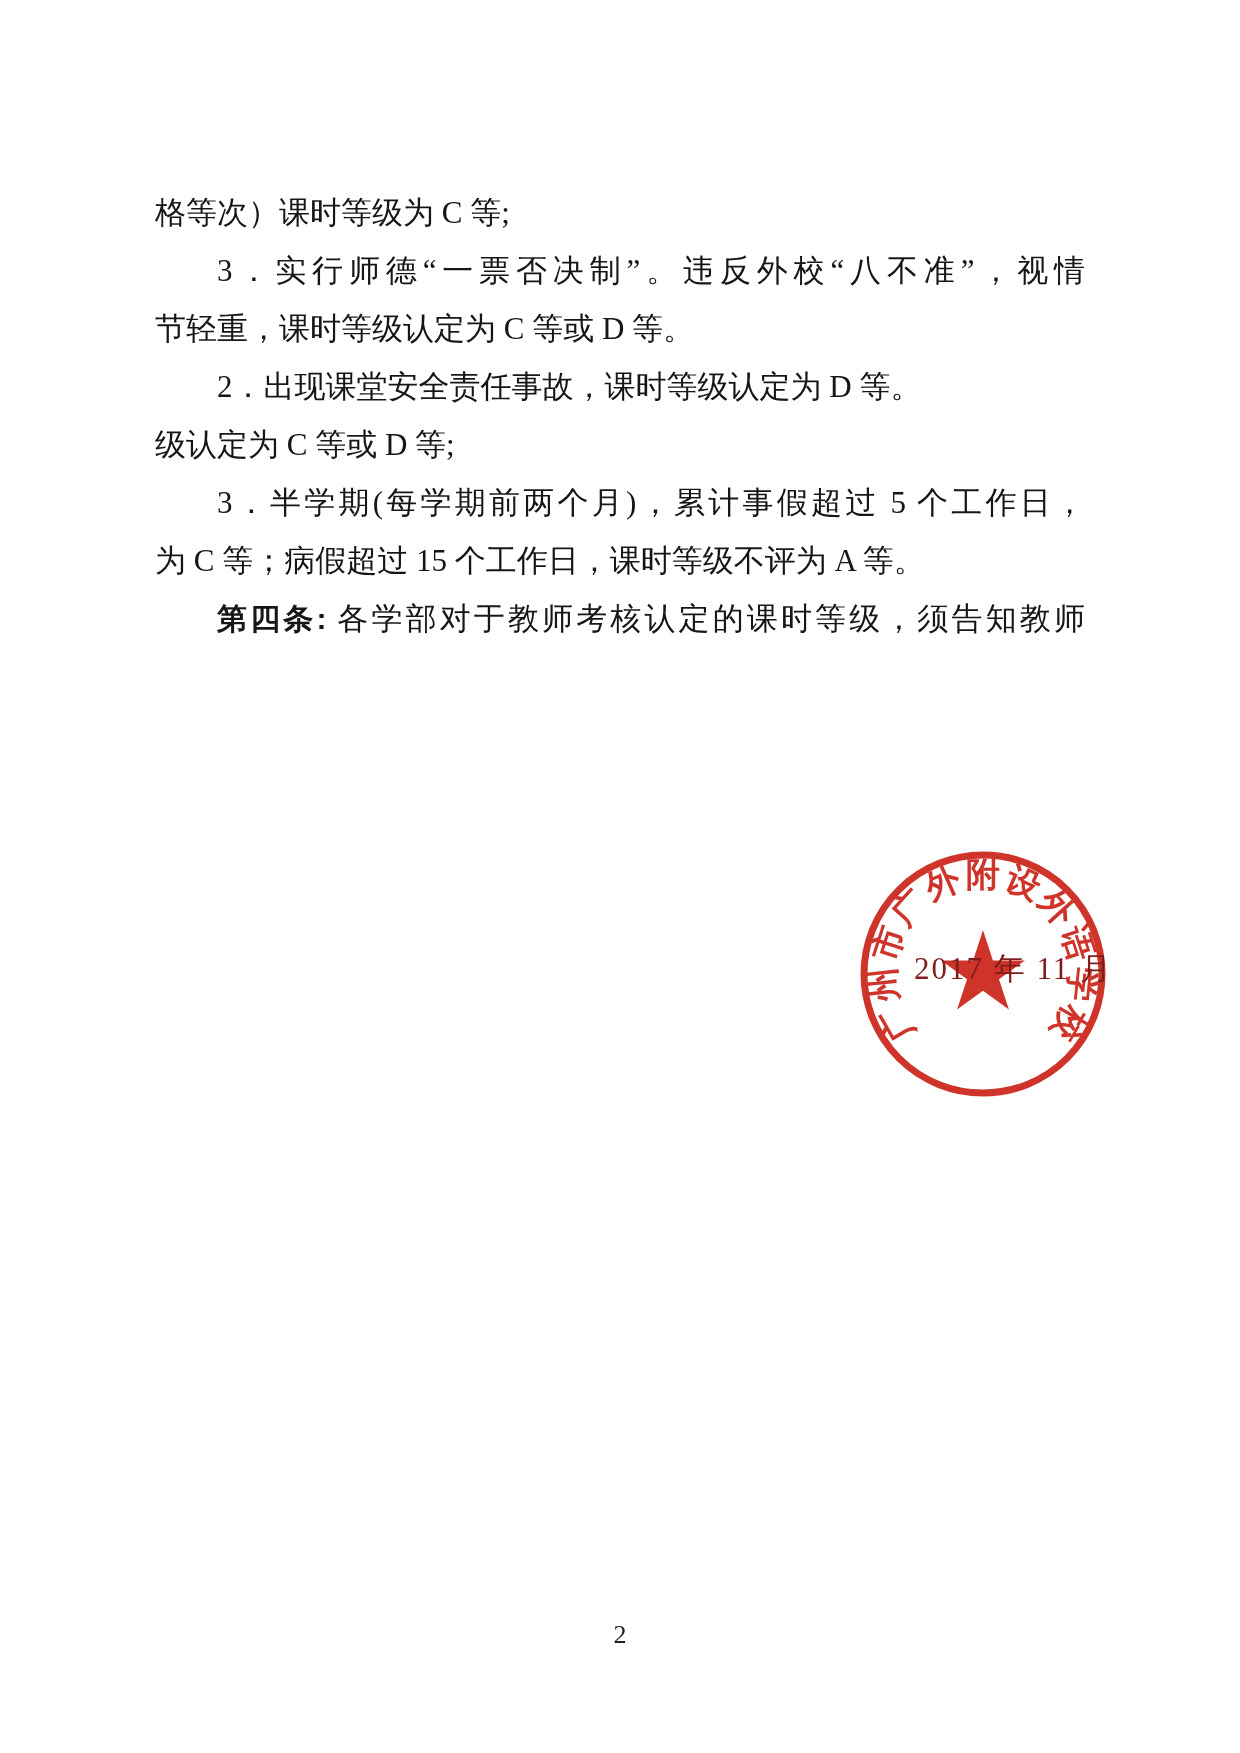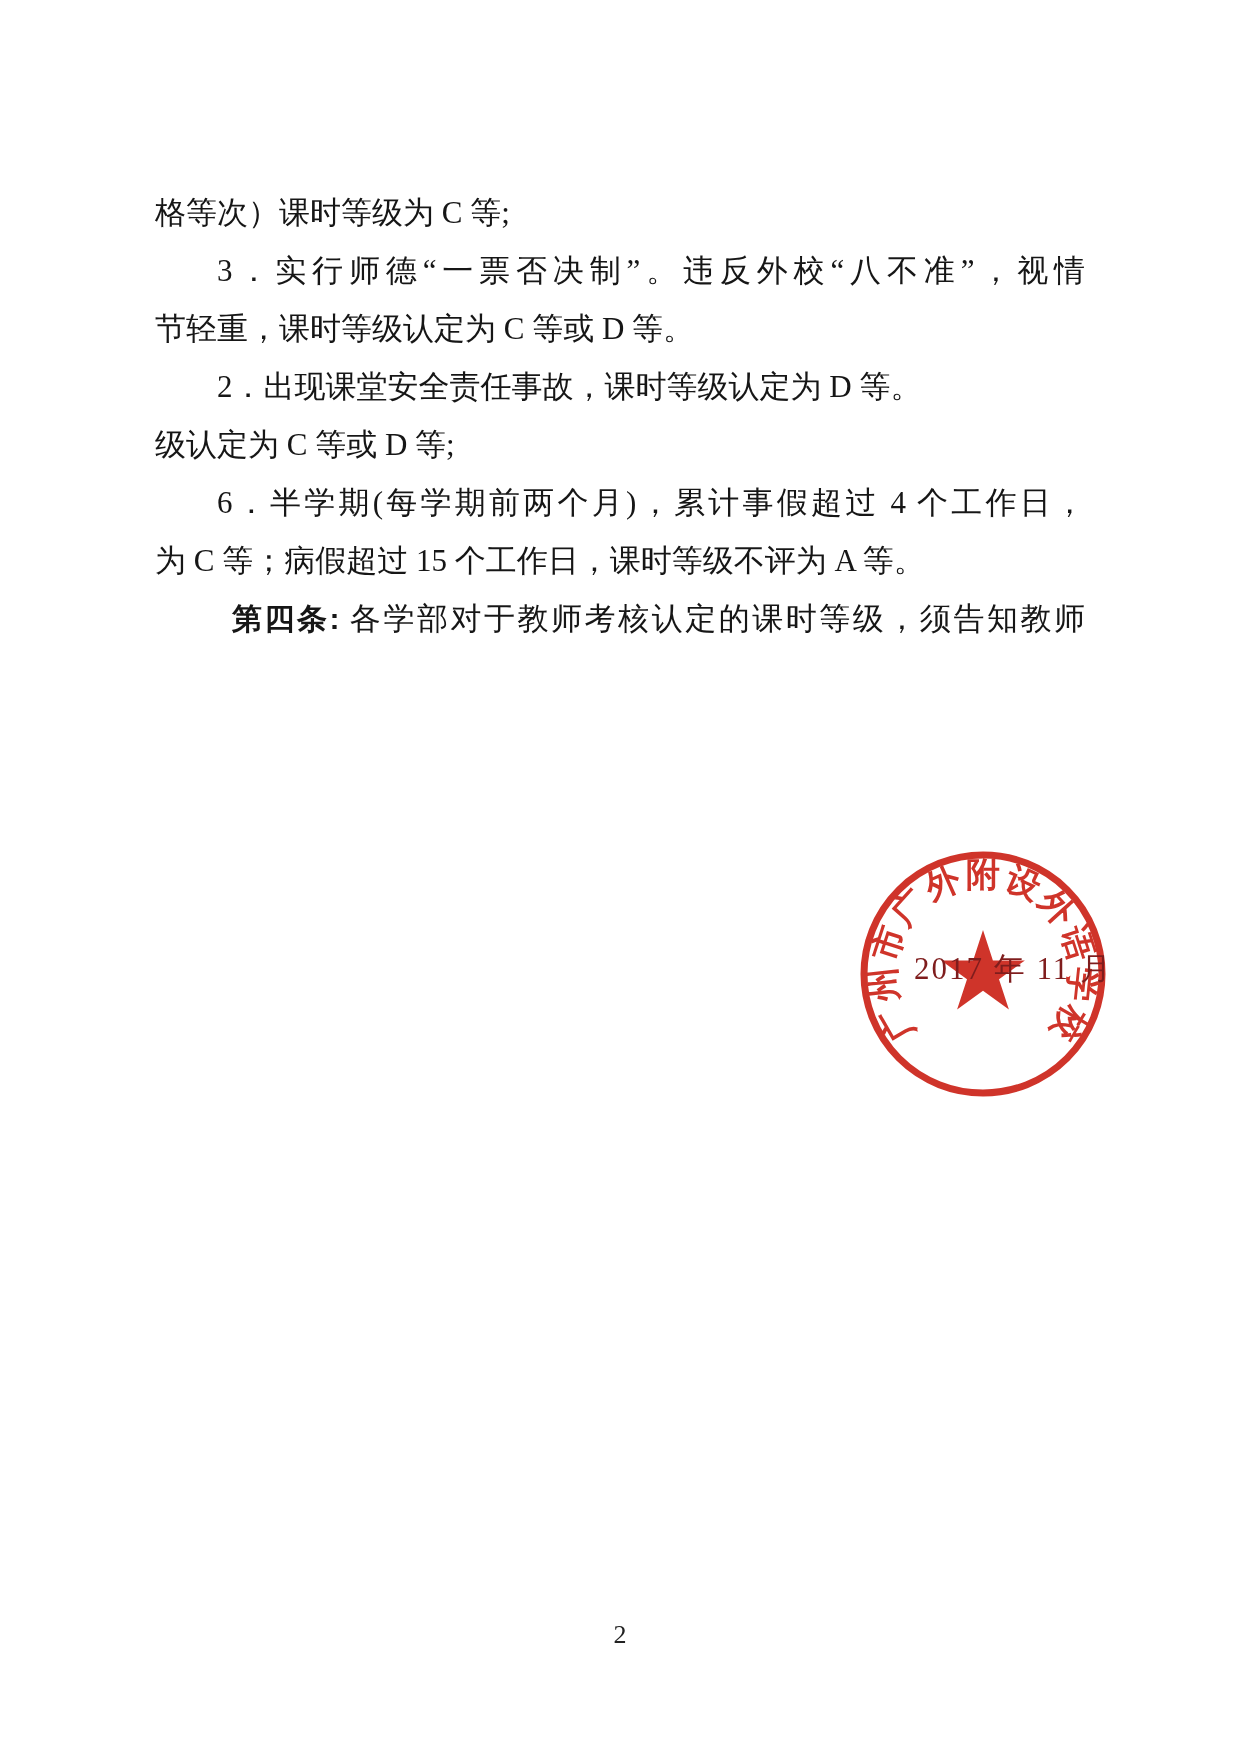--- a/index.html
+++ b/index.html
@@ -20,21 +20,20 @@
     font-size: 31px;
     line-height: 58px;
   }
   .line { height: 58px; }
   .j { text-align: justify; text-align-last: justify; }
   .in { text-indent: 62px; }
   .bold-lead {
     font-weight: bold;
     font-family: "Liberation Sans", "DejaVu Sans", sans-serif;
     font-size: 30px;
-    margin-left: 15px;
   }
   .seal {
     position: absolute;
     left: 858px;
     top: 849px;
     width: 250px;
     height: 250px;
     opacity: 0.92;
   }
   .seal text {
@@ -65,21 +64,21 @@
 <body>
 
 <div class="page">
 
   <div class="body-text">
     <div class="line"><span>格等次）课时等级为 C 等;</span></div>
     <div class="line in j"><span>3．实行师德“一票否决制”。违反外校“八不准”，视情</span></div>
     <div class="line"><span>节轻重，课时等级认定为 C 等或 D 等。</span></div>
     <div class="line in"><span>2．出现课堂安全责任事故，课时等级认定为 D 等。</span></div>
     <div class="line"><span>级认定为 C 等或 D 等;</span></div>
-    <div class="line in j"><span>6．半学期(每学期前两个月)，累计事假超过 4 个工作日，</span></div>
+    <div class="line in j"><span>3．半学期(每学期前两个月)，累计事假超过 5 个工作日，</span></div>
     <div class="line"><span>为 C 等；病假超过 15 个工作日，课时等级不评为 A 等。</span></div>
     <div class="line in j"><span class="bold-lead">第四条:</span><span> 各学部对于教师考核认定的课时等级，须告知教师</span></div>
   </div>
 
   <svg class="seal" viewBox="0 0 250 250" aria-hidden="true">
     <circle cx="125" cy="125" r="119" fill="none" stroke-width="7" stroke="#cc2318"></circle>
     <polygon points="125,81 134.9,111.4 166.9,111.4 141,130.2 150.9,160.6 125,141.8 99.1,160.6 109,130.2 83.2,111.4 115.1,111.4" fill="#cc2318"></polygon>
     <g>
         <text transform="translate(48.8 169.0) rotate(-120.0)" text-anchor="middle" font-size="34" fill="#cc2318">广</text>
         <text transform="translate(37.5 134.2) rotate(-96.0)" text-anchor="middle" font-size="34" fill="#cc2318">州</text>

